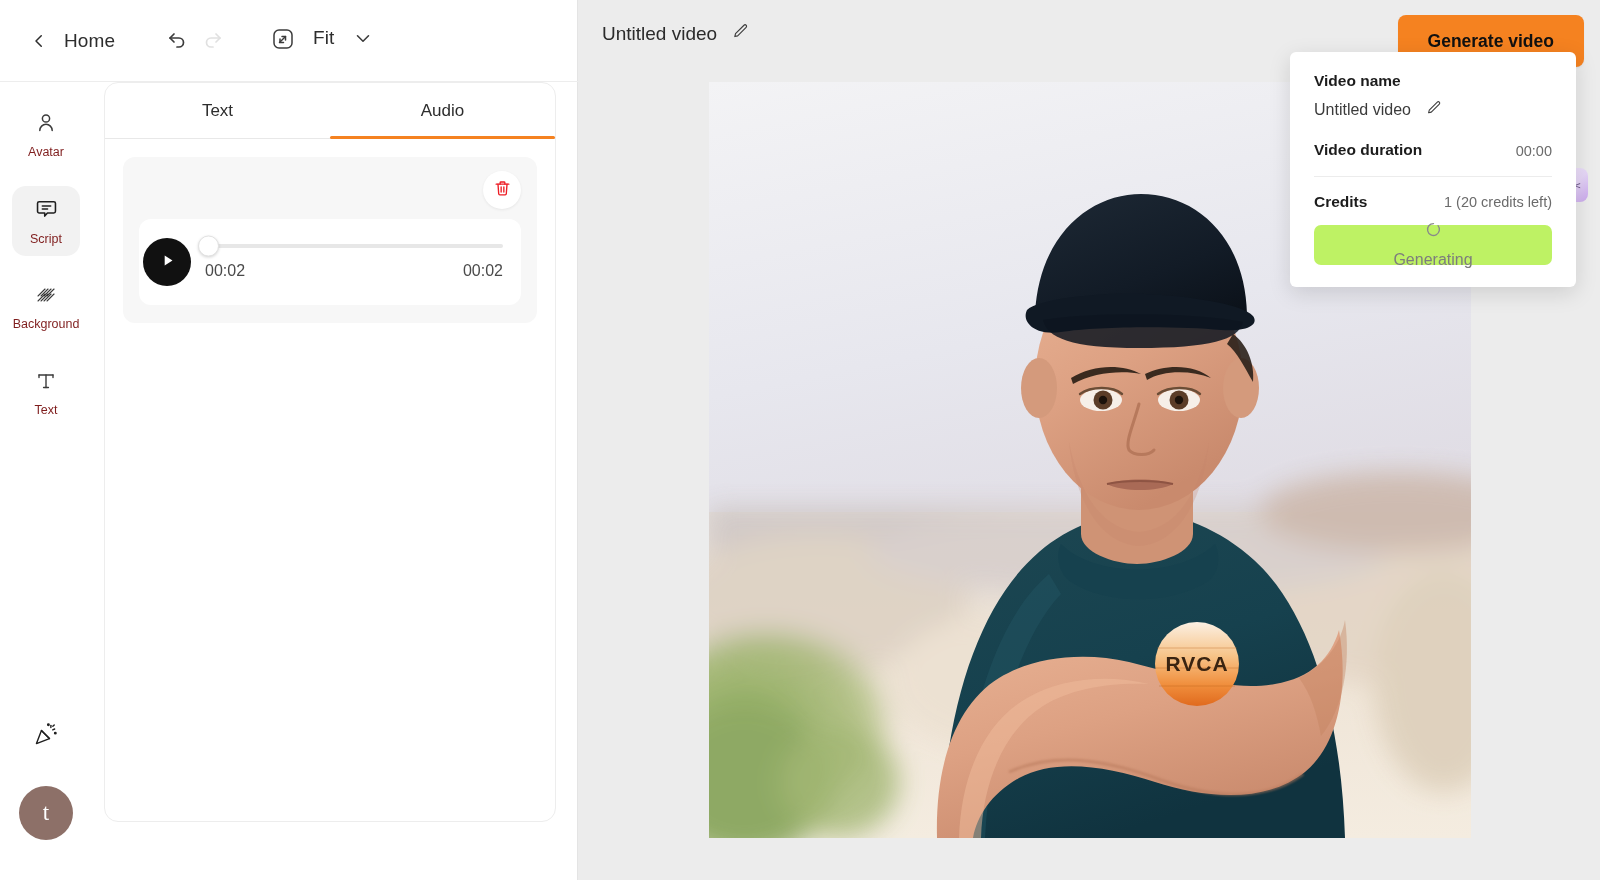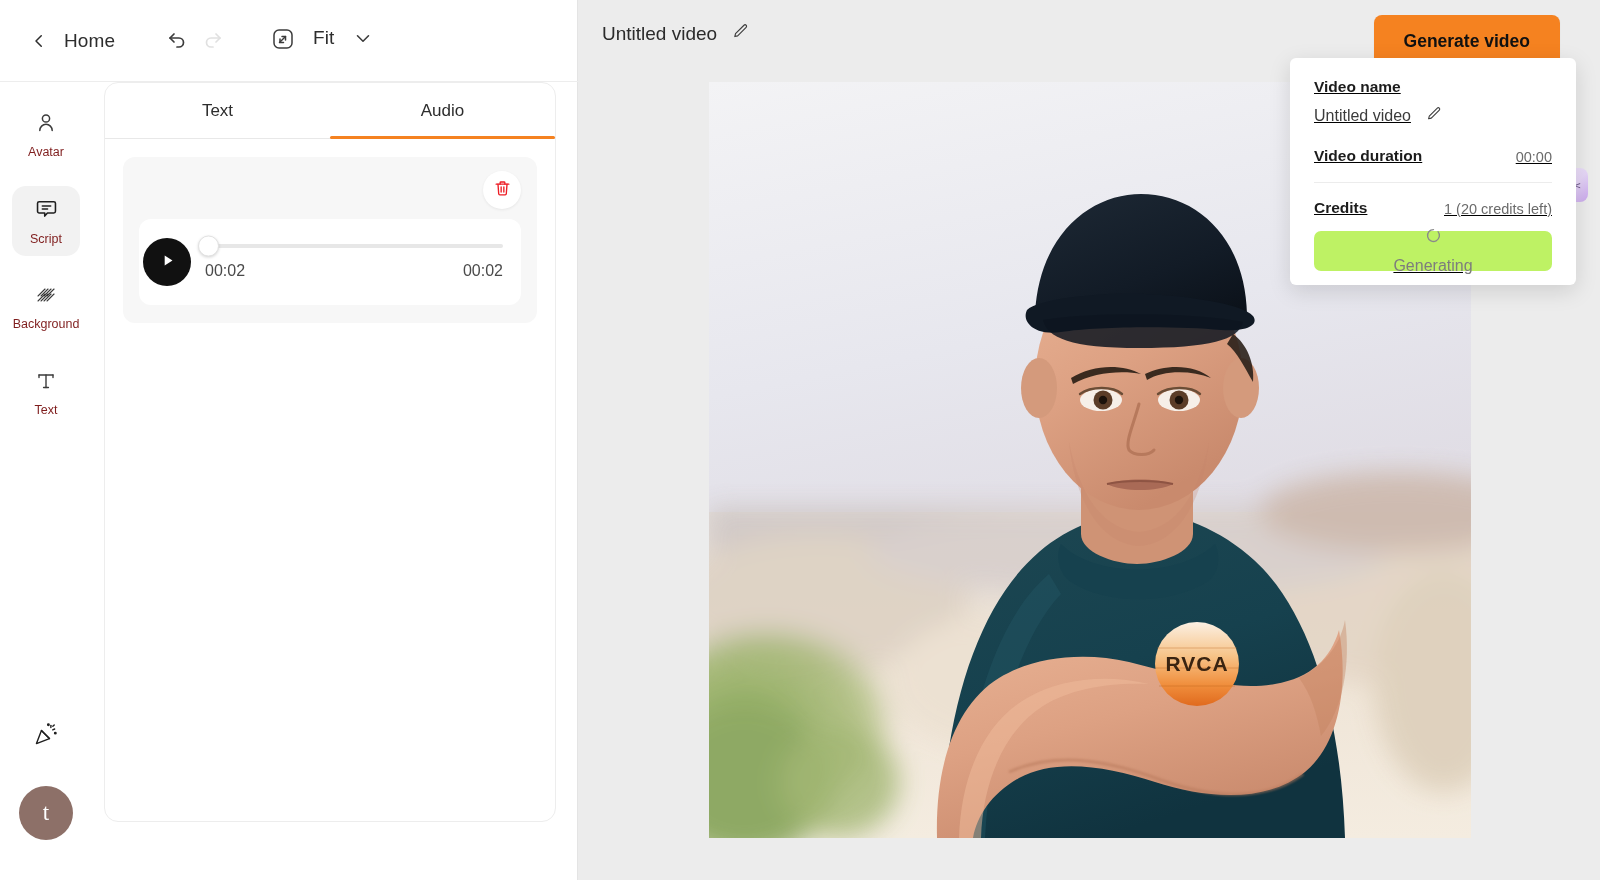--- a/index.html
+++ b/index.html
@@ -156,63 +156,62 @@
     width: 1022px; height: 82px;
   }
   .video-title {
     position: absolute; left: 24px; top: 22px;
     display: flex; align-items: center; gap: 14px;
   }
   .video-title-text { font-size: 19px; color: #2b2b2b; }
   .pencil-btn { cursor: pointer; display: flex; }
 
   .generate-btn {
-    position: absolute; right: 40px; top: 15px;
+    position: absolute; right: 16px; top: 15px;
     background: #f58220; color: #111;
     border: none; border-radius: 8px;
     height: 52px; padding: 0 30px;
     font-size: 17.5px; font-weight: 700;
     font-family: "Liberation Sans", sans-serif;
     cursor: pointer;
     box-shadow: 0 1px 2px rgba(0,0,0,.06);
   }
 
   .canvas {
     position: absolute; left: 131px; top: 82px;
     width: 762px; height: 756px;
     background: #f2f2f4;
     overflow: hidden;
   }
   .photo { position: absolute; inset: 0; }
 
   
   .popup {
-    position: absolute; right: 24px; top: 58px;
+    position: absolute; right: 24px; top: 52px;
     width: 286px;
     background: #fff;
     border-radius: 6px;
     box-shadow: 0 6px 22px rgba(0,0,0,.13);
-    padding: 20px 24px 14px 24px;
+    padding: 20px 24px 22px 24px;
     z-index: 30;
-    text-decoration: underline;
   }
   .pop-label { font-size: 15.5px; color: #1c1c1c; font-weight: 700; }
   .pop-name-row {
     display: flex; align-items: center; gap: 14px;
     margin-top: 9px;
   }
   .pop-name { font-size: 16px; color: #3b3b3b; }
   .pop-row {
     display: flex; align-items: flex-end; justify-content: space-between;
     margin-top: 20px;
   }
   .pop-val { font-size: 14.5px; color: #6b6b6b; }
   .pop-div { height: 1px; background: #ececec; margin-top: 17px; }
   .pop-row2 {
-    display: flex; align-items: flex-end; justify-content: space-between;
+    display: flex; align-items: center; justify-content: space-between;
     margin-top: 16px;
   }
   .pop-credit-val { font-size: 14.5px; color: #6b6b6b; }
   .generating-btn {
     margin-top: 14px; width: 100%; height: 40px;
     background: #bef264; color: #7d7d7d;
     border: none; border-radius: 7px;
     font-size: 16px; font-family: "Liberation Sans", sans-serif;
     display: flex; align-items: center; justify-content: center; gap: 9px;
     cursor: default;

